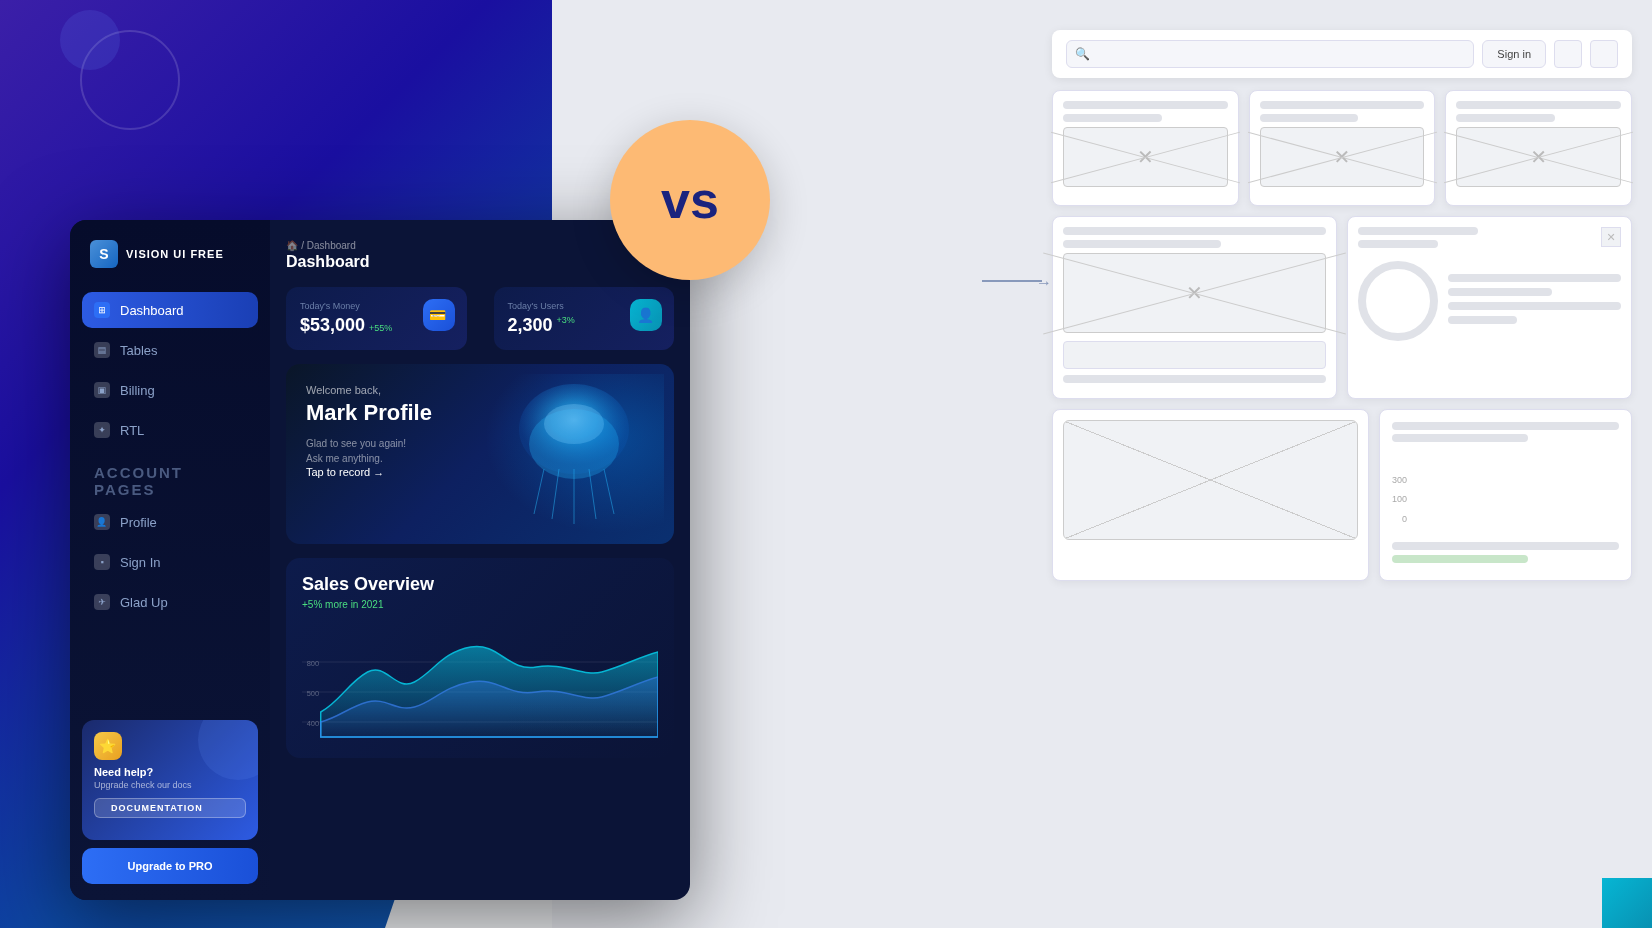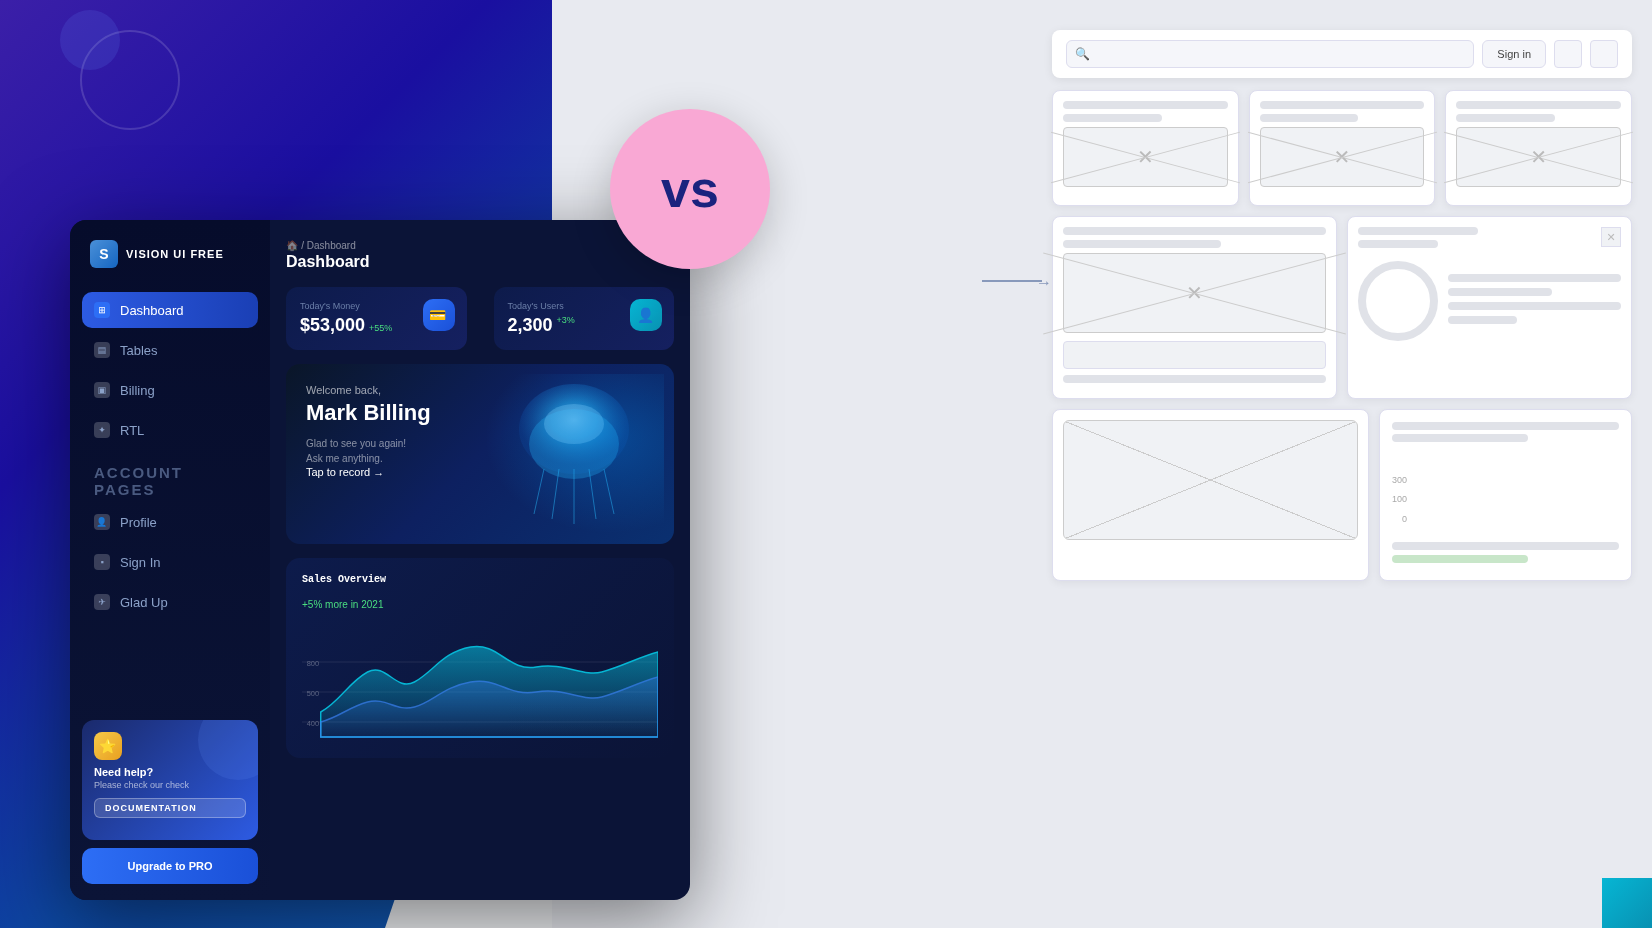--- a/index.html
+++ b/index.html
@@ -49,25 +49,25 @@
       font-weight: 900;
       color: white;
       letter-spacing: -5px;
       line-height: 1;
       z-index: 20;
     }
 
     
     .vs-circle {
       position: absolute;
-      top: 109px;
+      top: 120px;
       left: 610px;
       width: 160px;
       height: 160px;
-      background: #f9a8d4;
+      background: #fdba74;
       border-radius: 50%;
       display: flex;
       align-items: center;
       justify-content: center;
       z-index: 30;
       box-shadow: 0 10px 40px rgba(0,0,0,0.2);
     }
     .vs-circle span {
       font-size: 52px;
       font-weight: 900;
@@ -214,21 +214,21 @@
     }
     .help-sub {
       font-size: 9px;
       color: rgba(255,255,255,0.6);
       margin-bottom: 8px;
     }
     .help-btn {
       background: rgba(255,255,255,0.15);
       border: 1px solid rgba(255,255,255,0.3);
       border-radius: 6px;
-      padding: 4px 10px;
+      padding: 4px 16px;
       font-size: 9px;
       font-weight: 700;
       color: white;
       letter-spacing: 1px;
     }
 
     .upgrade-btn {
       position: absolute;
       bottom: 16px;
       left: 12px;
@@ -364,25 +364,24 @@
     }
 
     
     .sales-overview {
       background: linear-gradient(135deg, #0d1b4b 0%, #0b1437 100%);
       border-radius: 14px;
       padding: 16px;
       position: relative;
     }
     .section-title {
-      font-size: 10px;
+      font-size: 18px;
       font-weight: 700;
       color: white;
-      margin-bottom: 14px;
-      font-family: Liberation Mono, monospace;
+      margin-bottom: 4px;
     }
     .section-subtitle {
       font-size: 10px;
       color: #4ade80;
       margin-bottom: 12px;
     }
     .chart-area {
       height: 120px;
       position: relative;
       overflow: hidden;
@@ -667,21 +666,21 @@
         <span>Sign In</span>
       </div>
       <div class="nav-item">
         <div class="nav-icon">✈</div>
         <span>Glad Up</span>
       </div>
 
       <div class="help-card">
         <div class="help-star">⭐</div>
         <div class="help-title">Need help?</div>
-        <div class="help-sub">Please check our check</div>
+        <div class="help-sub">Upgrade check our docs</div>
         <div class="help-btn">DOCUMENTATION</div>
       </div>
 
       <div class="upgrade-btn">Upgrade to PRO</div>
     </div>
 
     <div class="main-area">
       <div class="breadcrumb">
         <span>🏠</span>
         <span> / </span>
@@ -703,21 +702,21 @@
           <div style="display:flex; align-items:flex-start;">
             <span class="stat-value">2,300</span>
             <span class="stat-change">+3%</span>
           </div>
           <div class="stat-icon teal">👤</div>
         </div>
       </div>
 
       <div class="welcome-banner">
         <div class="welcome-text">Welcome back,</div>
-        <div class="welcome-name">Mark Billing</div>
+        <div class="welcome-name">Mark Profile</div>
         <div class="welcome-desc">Glad to see you again!</div>
         <div class="welcome-desc">Ask me anything.</div>
         <div class="tap-to-record">Tap to record →</div>
 
         <div class="jellyfish-visual">
           <div class="jellyfish-glow"></div>
           <svg width="180" height="160" viewBox="0 0 180 160">
             <defs>
               <radialGradient id="jg1" cx="50%" cy="40%" r="50%">
                 <stop offset="0%" stop-color="#80d8ff" stop-opacity="0.9"></stop>

